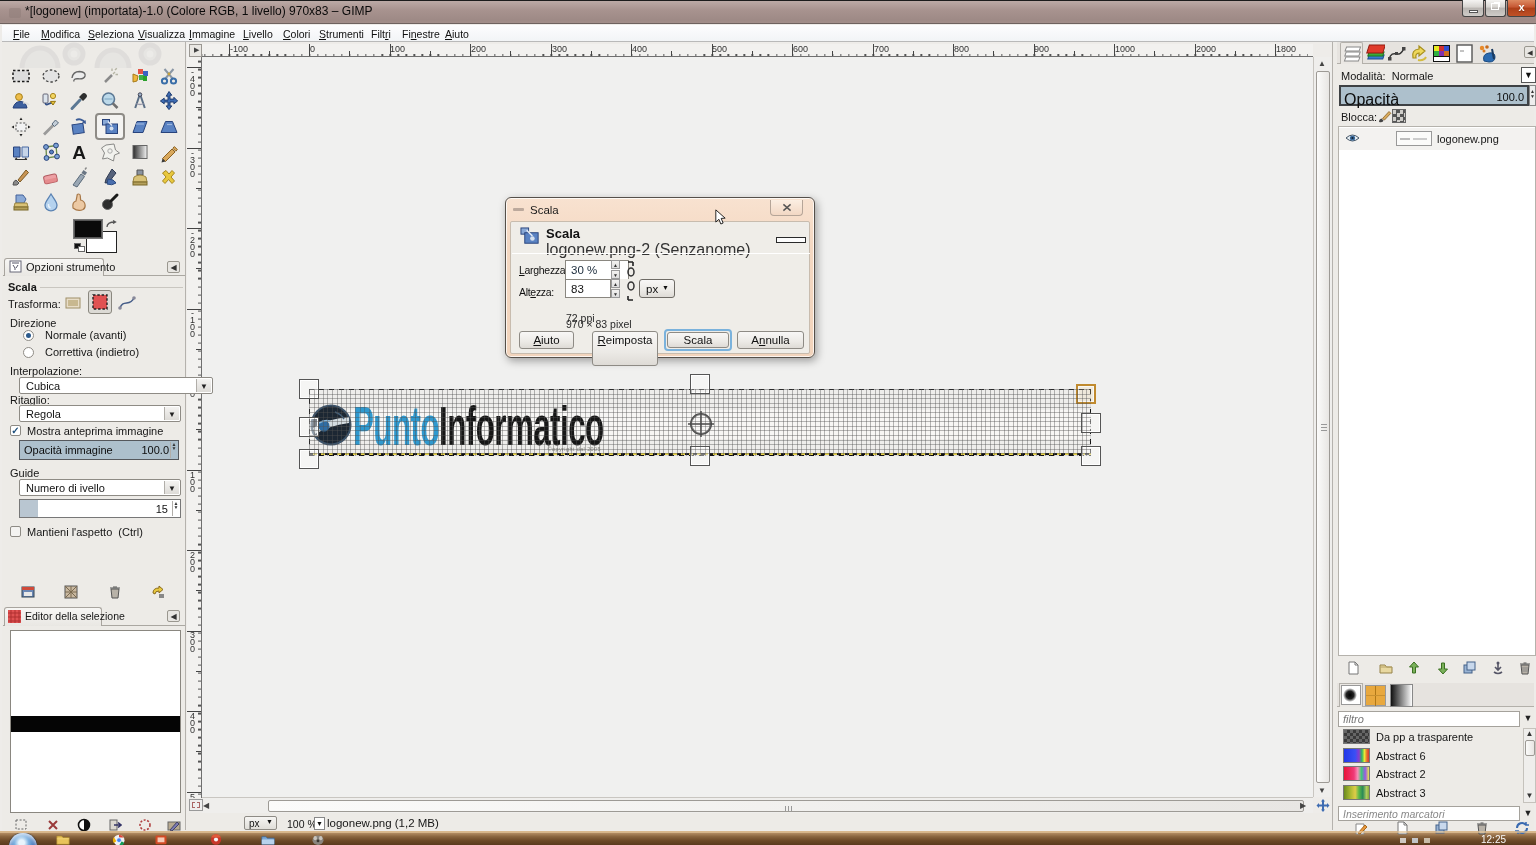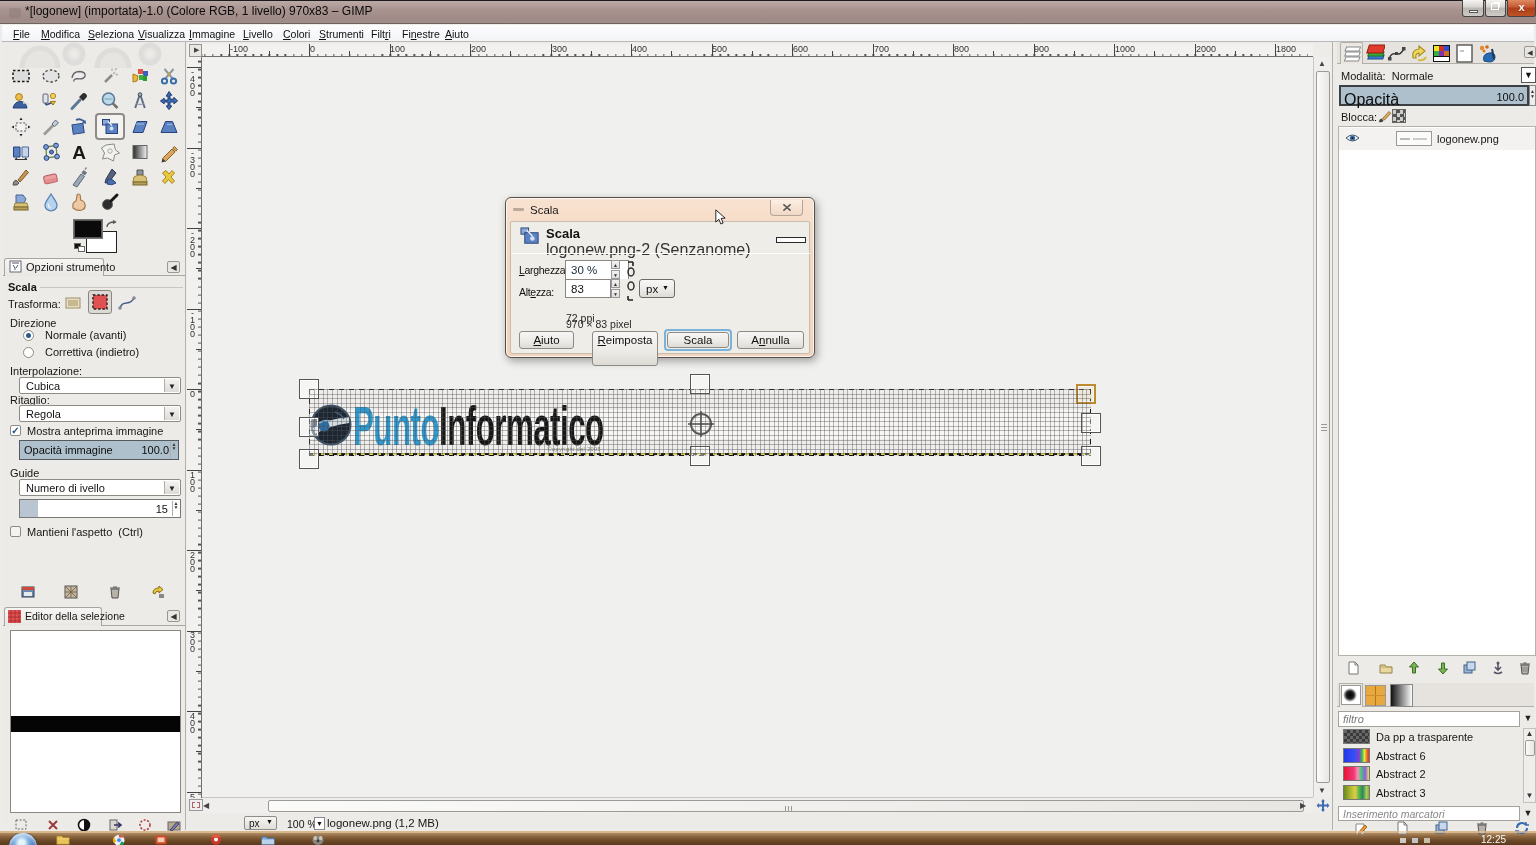--- a/index.html
+++ b/index.html
@@ -366,21 +366,21 @@
       <circle cx="17" cy="5" r="1.8" fill="#889"></circle>
     </svg></div>
 <div class="lab" style="left:10px;top:317px">Direzione</div>
 <div class="a radio" style="left:23px;top:330px;box-shadow:inset 0 0 0 2px #fff">
     <div class="a" style="left:2px;top:2px;width:5px;height:5px;border-radius:50%;background:#2c5a8c"></div>
   </div>
 <div class="lab" style="left:45px;top:329px">Normale (avanti)</div>
 <div class="a radio" style="left:23px;top:347px"></div>
 <div class="lab" style="left:45px;top:346px">Correttiva (indietro)</div>
 <div class="lab" style="left:10px;top:365px">Interpolazione:</div>
-<div class="a combo" style="left:19px;top:377px;width:162px;height:17px">
+<div class="a combo" style="left:19px;top:377px;width:194px;height:17px">
     <span style="position:absolute;left:6px;top:2px;font-size:11px">Cubica</span>
     <div class="arr">▼</div>
   </div>
 <div class="lab" style="left:10px;top:394px">Ritaglio:</div>
 <div class="a combo" style="left:19px;top:405px;width:162px;height:17px">
     <span style="position:absolute;left:6px;top:2px;font-size:11px">Regola</span>
     <div class="arr">▼</div>
   </div>
 <div class="a chk" style="left:10px;top:425px">✓</div>
 <div class="lab" style="left:27px;top:425px">Mostra anteprima immagine</div>

